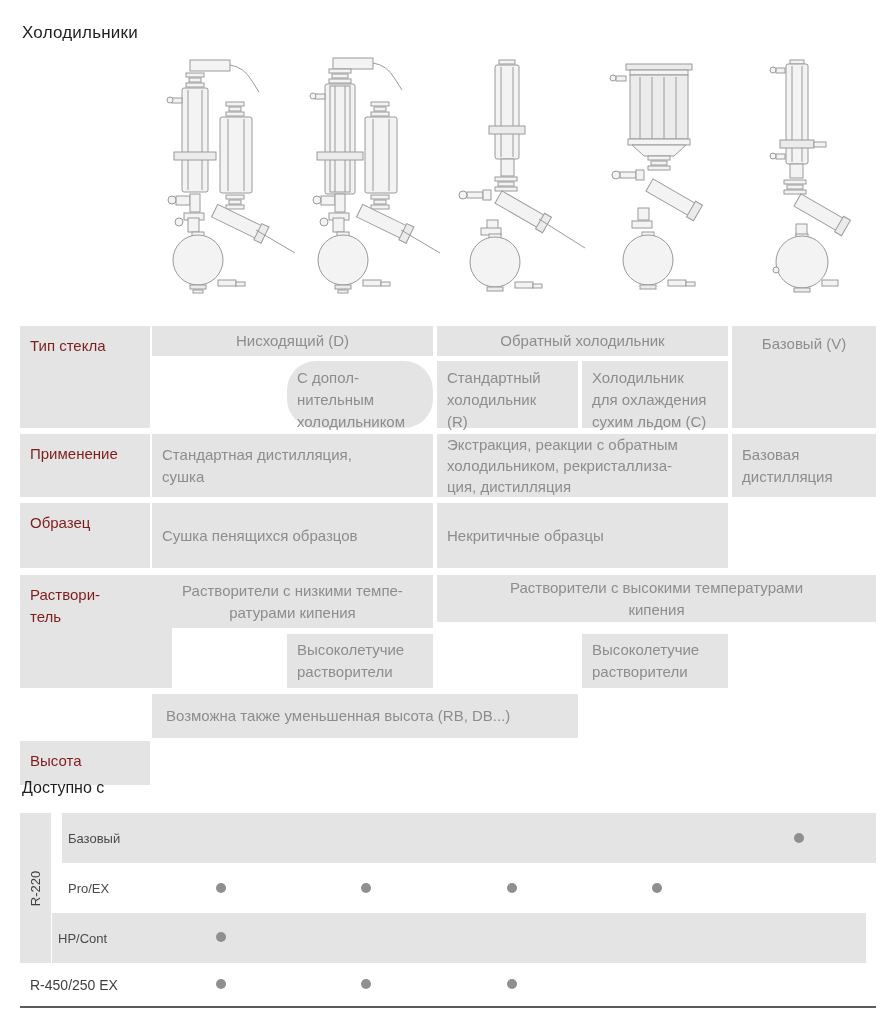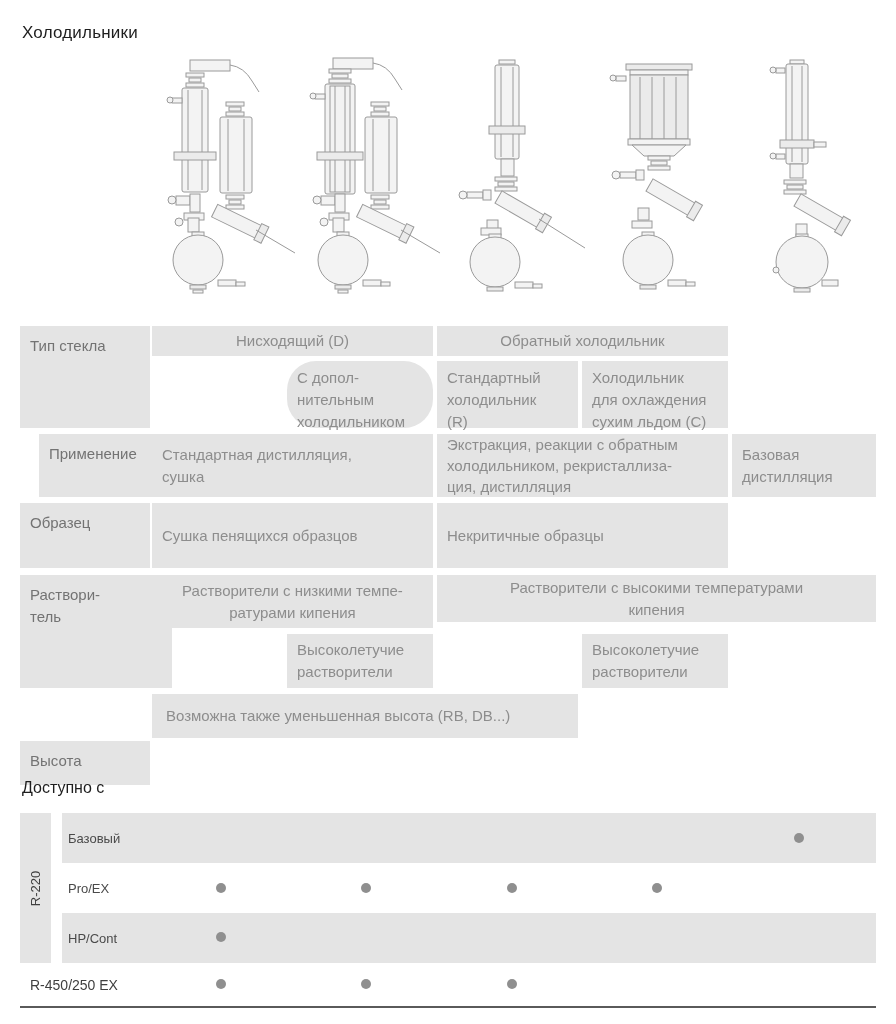--- a/index.html
+++ b/index.html
@@ -6,21 +6,21 @@
   html,body { background:#fff; }
   .page {
     position:relative; width:896px; height:1024px; background:#ffffff;
     font-family:"Liberation Sans", sans-serif; overflow:hidden;
   }
   .abs { position:absolute; }
   .title { font-size:17px; color:#1e1e1e; letter-spacing:0.2px; }
   
   .cell { position:absolute; background:#e4e4e4; }
   .ct { color:#8d8d8d; font-size:15px; line-height:22px; white-space:pre-line; }
-  .lbl { color:#737373; font-size:15px; line-height:22px; white-space:pre-line; padding:9px 6px 0 10px; }
+  .lbl { color:#7f1d1d; font-size:15px; line-height:22px; white-space:pre-line; padding:9px 6px 0 10px; }
   .pad { padding:6px 8px 0 10px; }
   .vc { display:flex; align-items:center; padding:0 8px 0 10px; }
   .cc { display:flex; align-items:center; justify-content:center; text-align:center; padding:0 6px; }
   .hc { text-align:center; line-height:30px; }
   .topc { text-align:center; padding-top:7px; }
   
   .avail-title { font-size:16px; color:#1e1e1e;text-align:right; }
   .band { position:absolute; display:flex; align-items:center; }
   .band.shaded { background:#e4e4e4; }
   .band-label { font-size:13px; color:#4a4a4a; padding-left:6px; }
@@ -202,31 +202,32 @@
     <rect class="bx" x="72" y="178" width="12" height="9"></rect>
     <circle class="bx" cx="78" cy="206" r="26"></circle>
     <rect class="bx2" x="70" y="232" width="16" height="4"></rect>
     <circle class="bx" cx="52" cy="214" r="3"></circle>
     <rect class="bx" x="98" y="224" width="16" height="6"></rect>
   </svg>
 
   <div class="cell lbl" style="left:20px; top:326px; width:130px; height:102px;">Тип стекла</div>
   <div class="cell ct hc" style="left:152px; top:326px; width:281px; height:30px;">Нисходящий (D)</div>
   <div class="cell ct hc" style="left:437px; top:326px; width:291px; height:30px;">Обратный холодильник</div>
+  <div class="cell ct topc" style="left:732px; top:326px; width:144px; height:102px;">Базовый (V)</div>
   <div class="cell ct pad" style="left:287px; top:361px; width:146px; height:67px;border-radius:29px;">С допол-
 нительным
 холодильником</div>
   <div class="cell ct pad" style="left:437px; top:361px; width:141px; height:67px;">Стандартный
 холодильник
 (R)</div>
   <div class="cell ct pad" style="left:582px; top:361px; width:146px; height:67px;">Холодильник
 для охлаждения
 сухим льдом (C)</div>
 
-  <div class="cell lbl" style="left:20px; top:434px; width:130px; height:63px;margin-left:19px;">Применение</div>
+  <div class="cell lbl" style="left:20px; top:434px; width:130px; height:63px;">Применение</div>
   <div class="cell ct vc" style="left:152px; top:434px; width:281px; height:63px;">Стандартная дистилляция,
 сушка</div>
   <div class="cell ct vc" style="left:437px; top:434px; width:291px; height:63px; line-height:21px;">Экстракция, реакции с обратным
 холодильником, рекристаллиза-
 ция, дистилляция</div>
   <div class="cell ct vc" style="left:732px; top:434px; width:144px; height:63px;">Базовая
 дистилляция</div>
 
   <div class="cell lbl" style="left:20px; top:503px; width:130px; height:65px;">Образец</div>
   <div class="cell ct vc" style="left:152px; top:503px; width:281px; height:65px;">Сушка пенящихся образцов</div>
@@ -251,21 +252,21 @@
   <div class="rowgroup" style="left:20px; top:813px; width:31px; height:150px;">
     <span>R-220</span>
   </div>
 
   <div class="band shaded" style="left:62px; top:813px; width:814px; height:50px;">
     <span class="band-label">Базовый</span>
   </div>
   <div class="band" style="left:62px; top:866px; width:814px; height:45px;">
     <span class="band-label">Pro/EX</span>
   </div>
-  <div class="band shaded" style="left:62px; top:913px; width:814px; height:50px;">
+  <div class="band shaded" style="left:52px; top:913px; width:814px; height:50px;">
     <span class="band-label">HP/Cont</span>
   </div>
   <div class="band" style="left:20px; top:963px; width:856px; height:43px;">
     <span class="band-label r250-label">R-450/250 EX</span>
   </div>
 
   <div class="dot" style="left:794px; top:833px;"></div>
 
   <div class="dot" style="left:216px; top:883px;"></div>
   <div class="dot" style="left:361px; top:883px;"></div>

